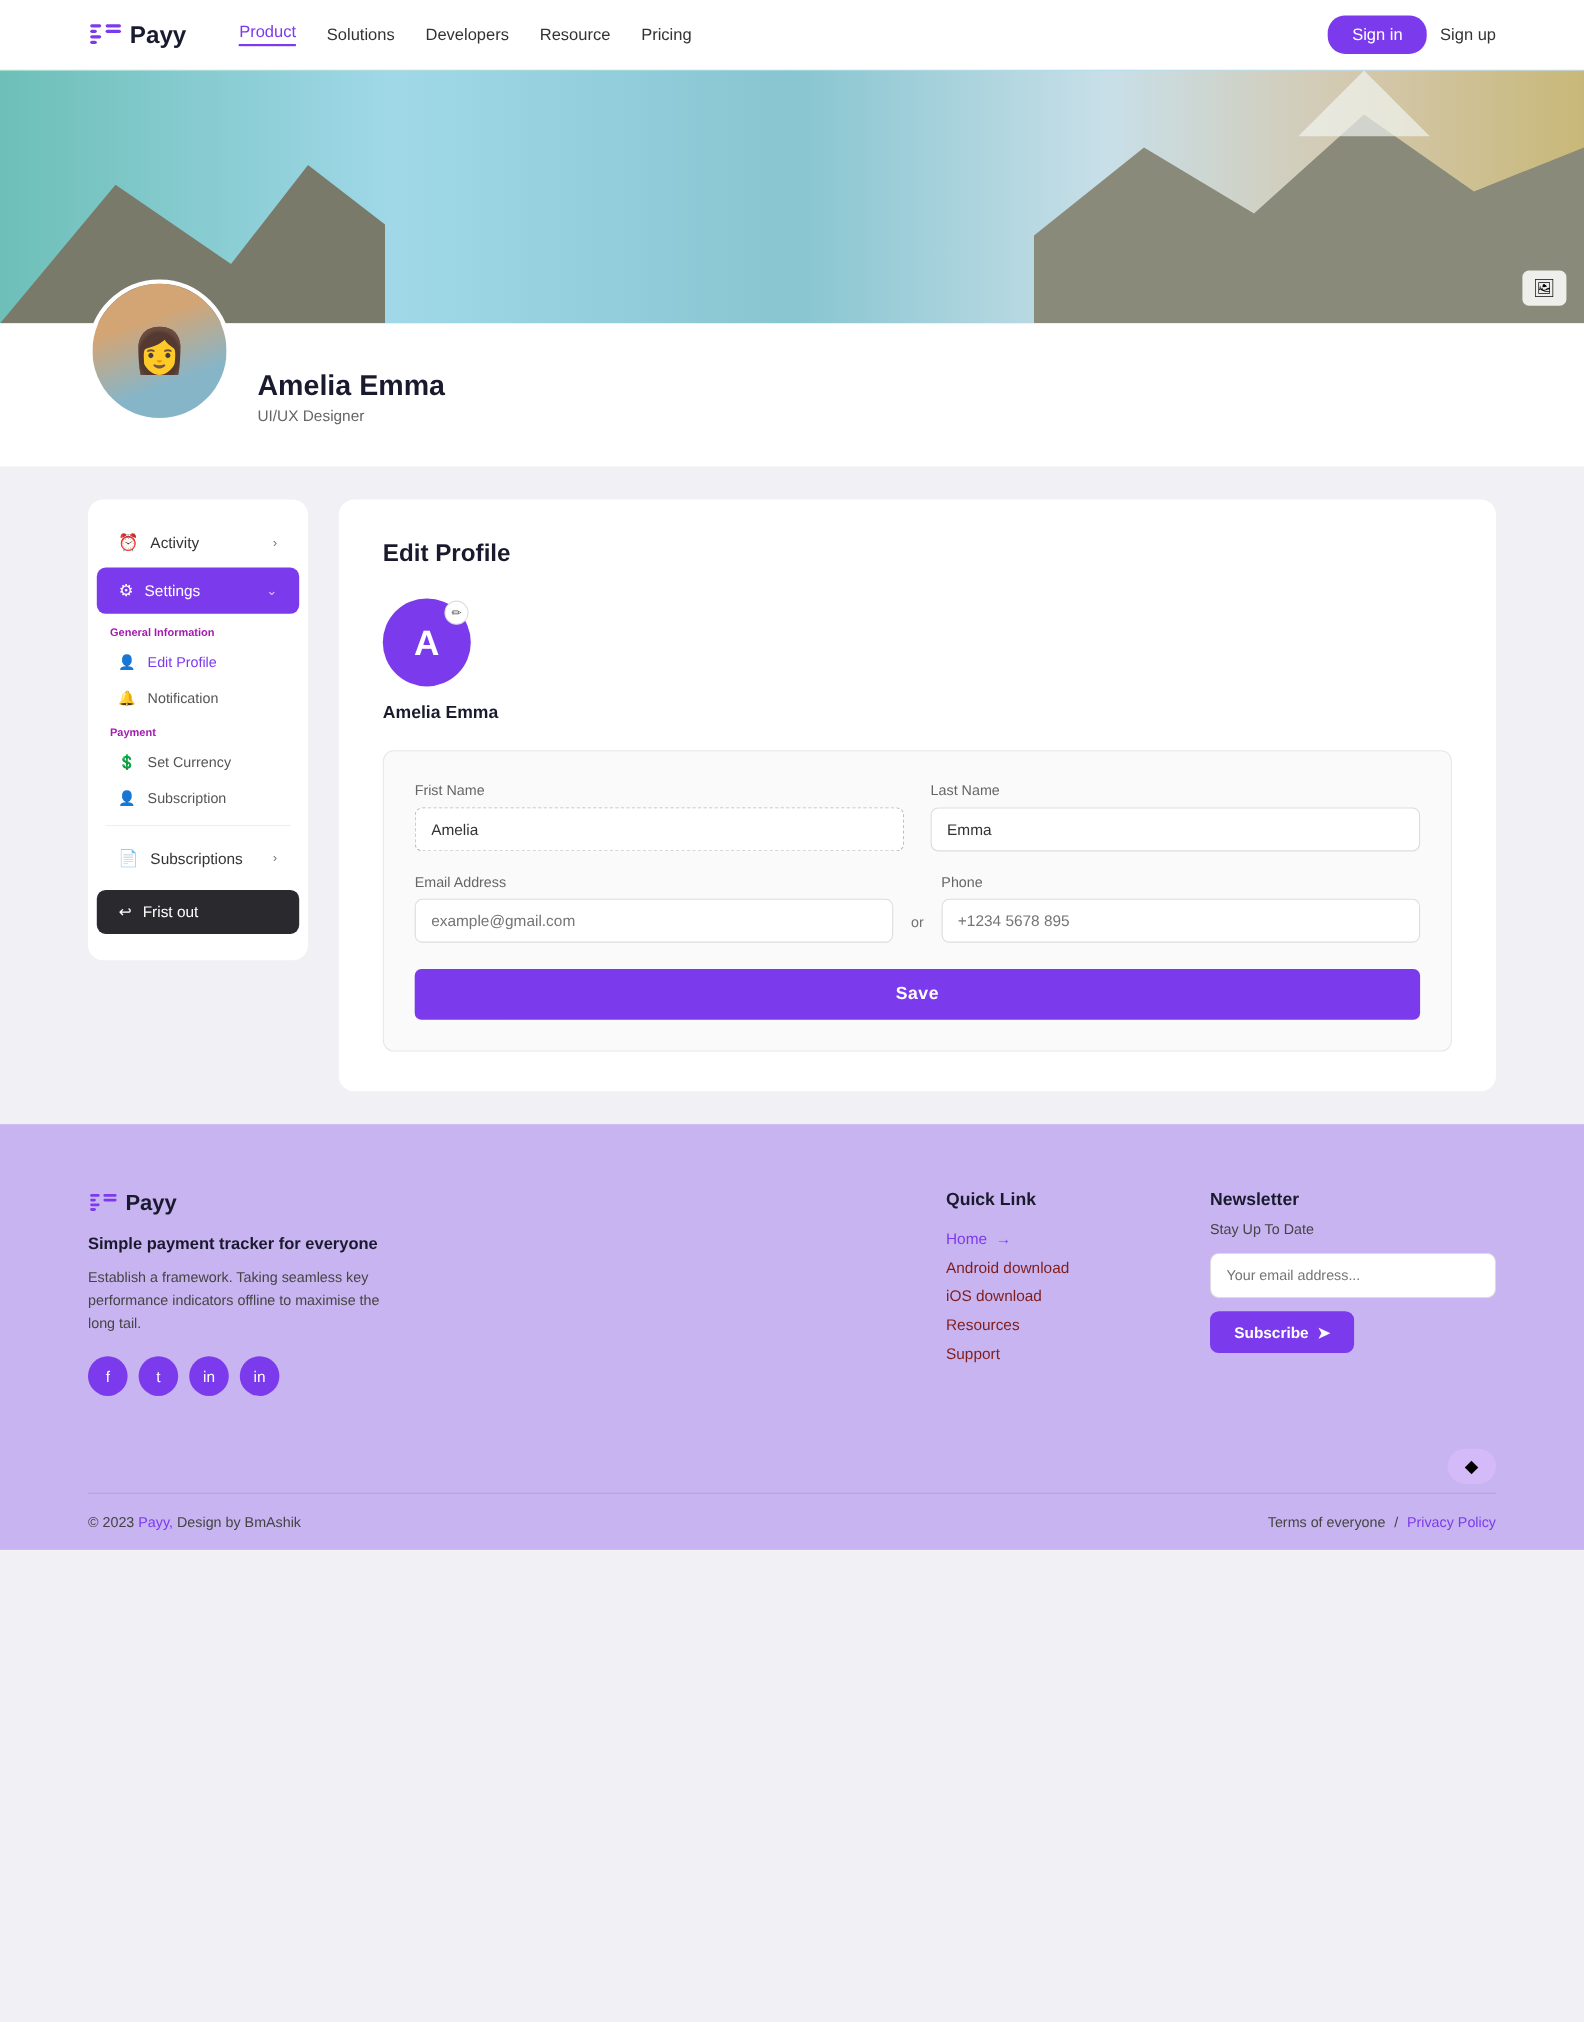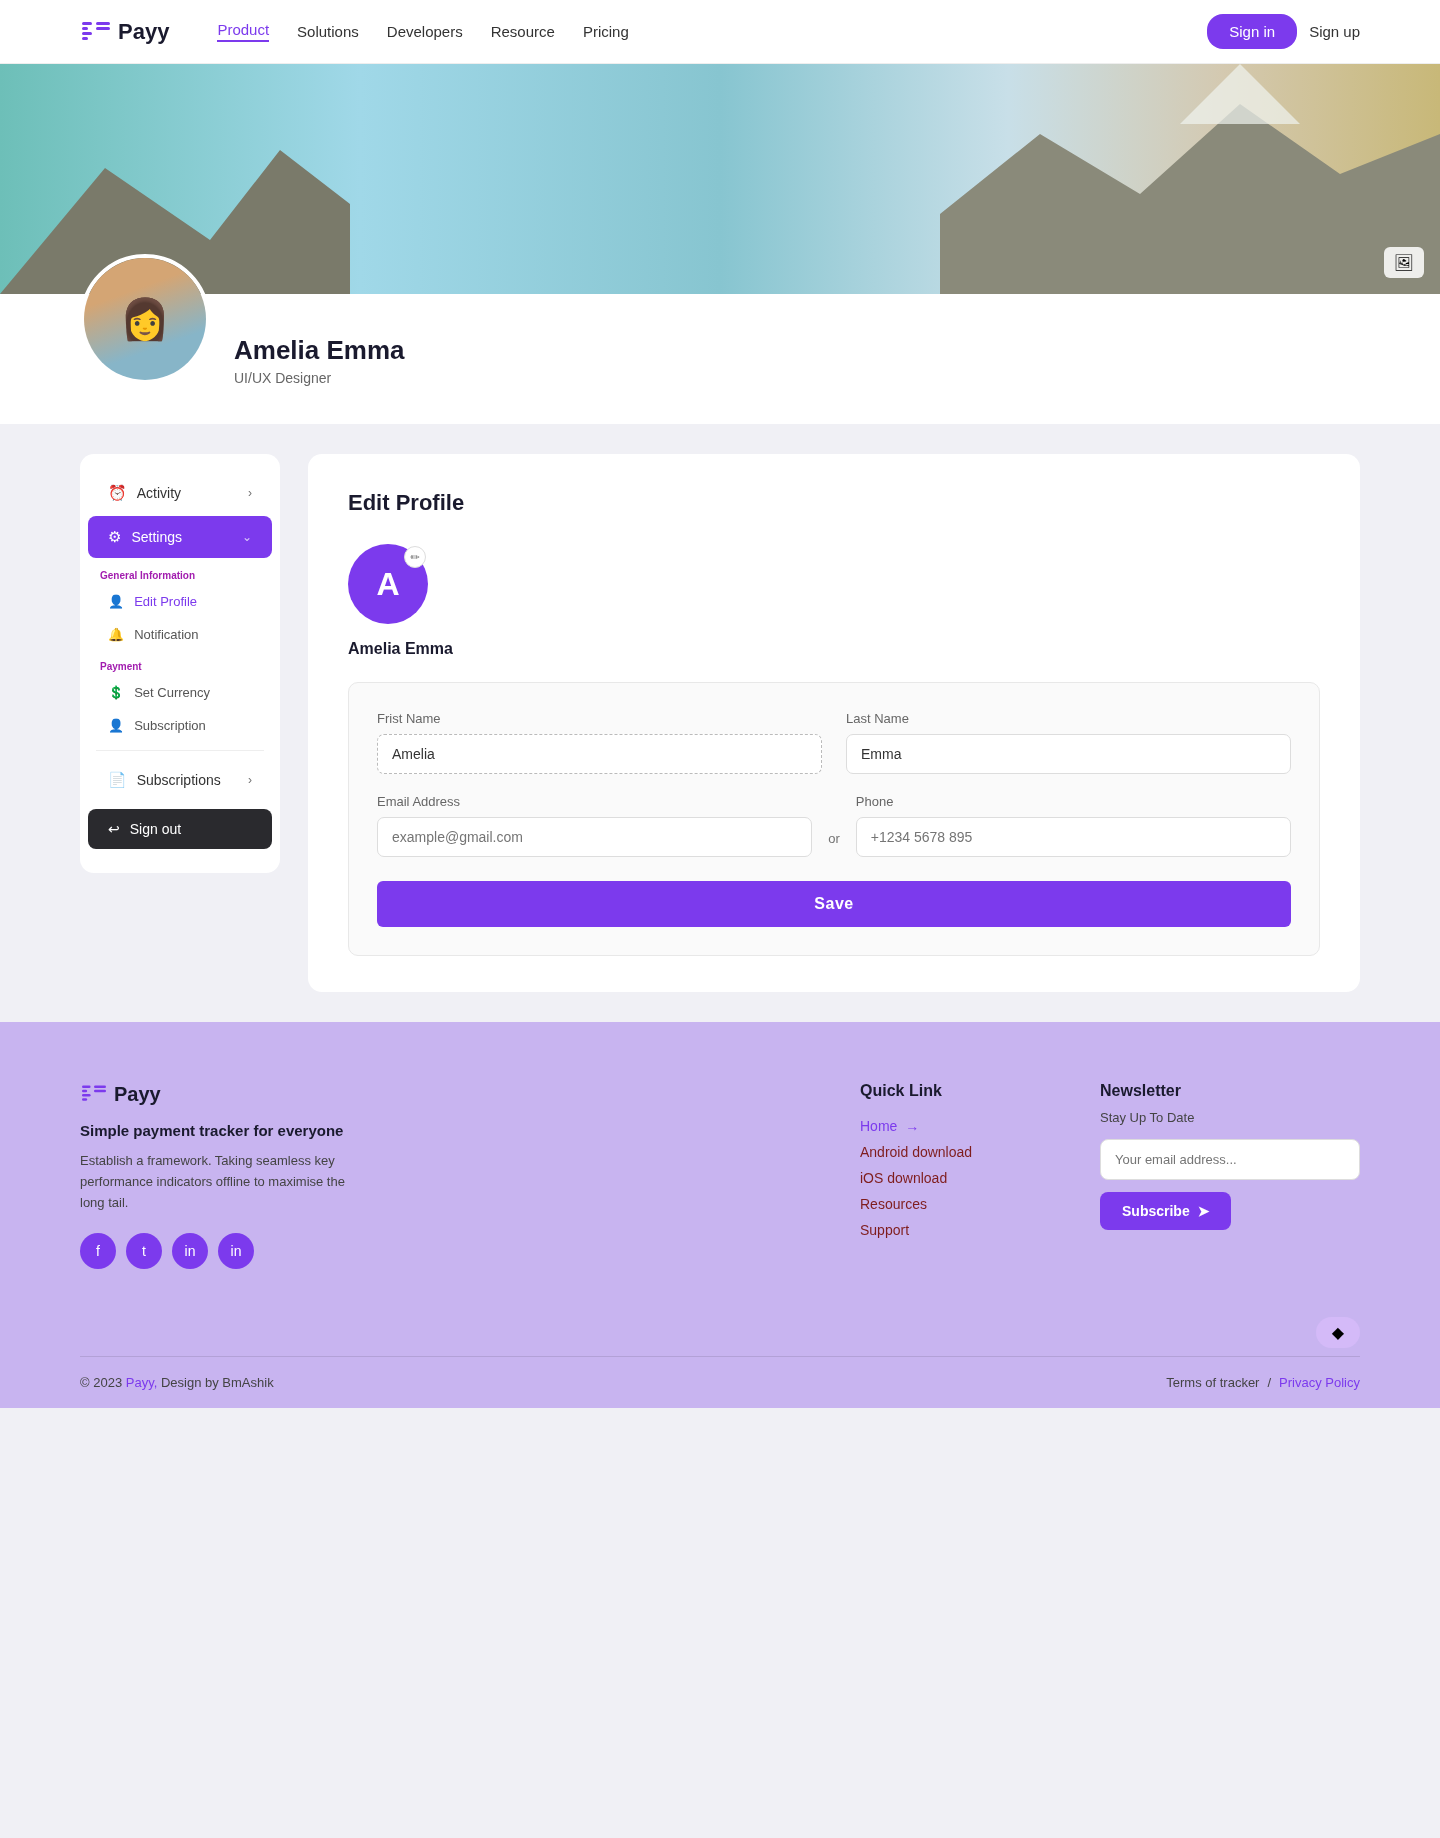--- a/index.html
+++ b/index.html
@@ -593,21 +593,21 @@
     <div class="sidebar-item">
       <div class="sidebar-item-left">
         <span class="sidebar-icon">📄</span>
         <span>Subscriptions</span>
       </div>
       <span class="sidebar-chevron">›</span>
     </div>
 
     <div class="sidebar-signout">
       <span>↩</span>
-      <span>Sign out</span>
+      <span>Frist out</span>
     </div>
   </div>
 
   <div class="edit-panel">
     <div class="edit-panel-title">Edit Profile</div>
 
     <div class="edit-avatar-wrap">
       <div class="edit-avatar">
         <span>A</span>
       </div>
@@ -699,18 +699,18 @@
     <button class="scroll-top-btn">◆</button>
   </div>
 
   <div class="footer-bottom">
     <div class="footer-copy">
       <span>© 2023</span>
       <a href="#">Payy,</a>
       <span> Design by BmAshik</span>
     </div>
     <div class="footer-policy-links">
-      <span>Terms of tracker</span>
+      <span>Terms of everyone</span>
       <span>/</span>
       <a href="#">Privacy Policy</a>
     </div>
   </div>
 </footer>
 
 </body></html>

